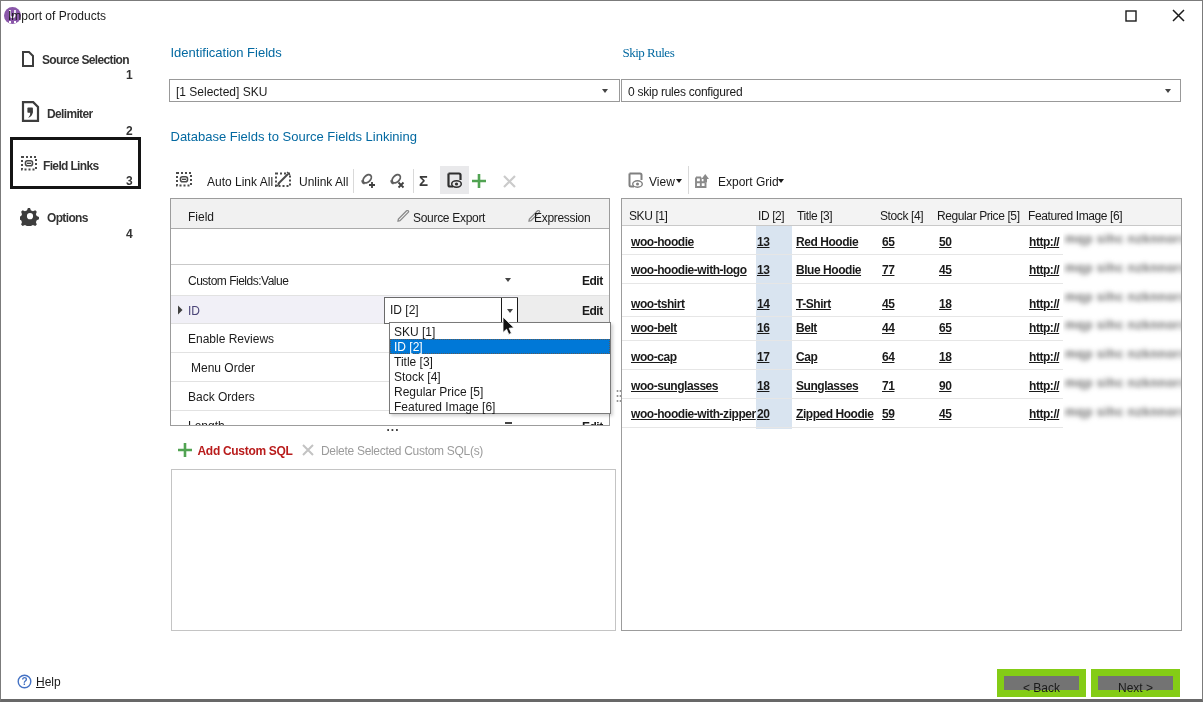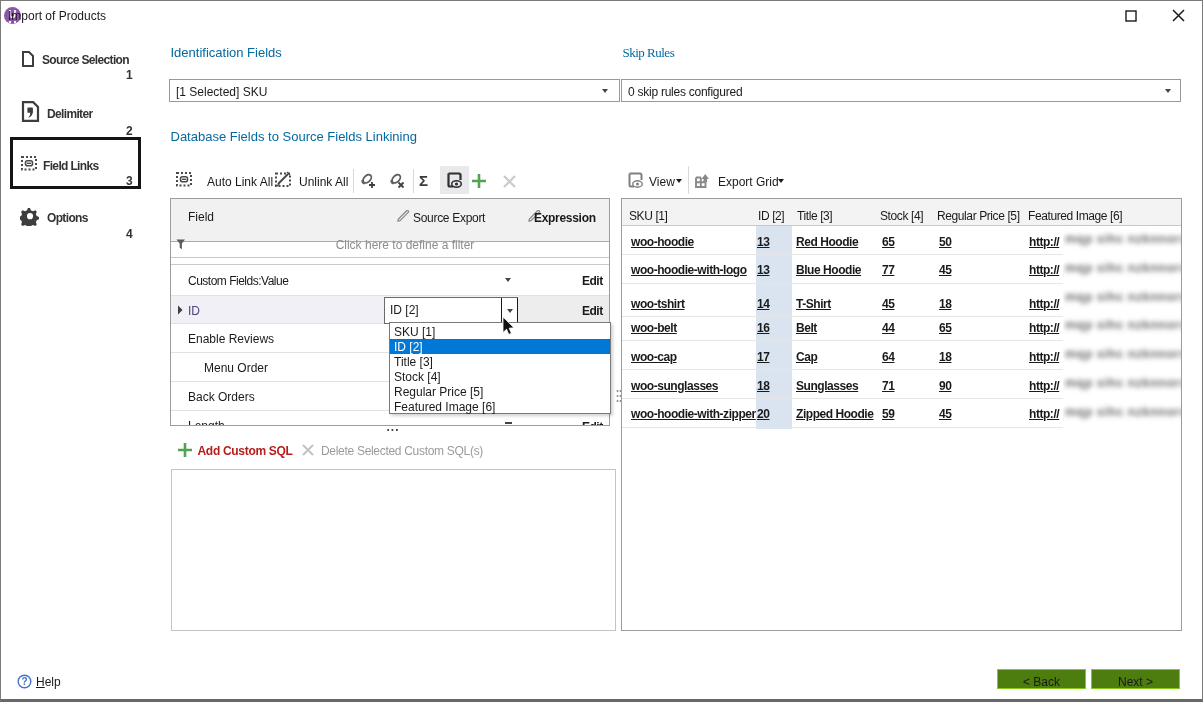--- a/index.html
+++ b/index.html
@@ -8,21 +8,21 @@
 .win { position:absolute; left:0; top:0; width:1203px; height:702px; border:1px solid #7b7b7b; border-bottom:3px solid #686868; background:#fff; }
 .abs { position:absolute; }
 .t12 { font-size:12px; line-height:1; white-space:nowrap; }
 .hdg { font-size:13px; line-height:1; color:#0369a1; letter-spacing:0; white-space:nowrap; }
 .sb { font-weight:600; letter-spacing:-0.65px; color:#333; }
 .b { font-weight:bold; letter-spacing:-0.5px; }
 .dd { position:absolute; height:23px; border:1px solid #999; background:#fff; }
 .dd .txt { position:absolute; left:6px; top:4.5px; font-size:12px; }
 .caret { position:absolute; width:0; height:0; border-left:3.5px solid transparent; border-right:3.5px solid transparent; border-top:4px solid #444; }
 .vsep { position:absolute; width:1px; background:#d9d9d9; }
-.btn { position:absolute; width:89px; height:20px; border:1px solid #84cc16; background:#4d7c0f; font-size:12px; text-align:center; line-height:24px; }
+.btn { position:absolute; width:89px; height:28px; border:7px solid #84cc16; background:#737373; font-size:12px; text-align:center; line-height:24px; }
 .rrow { position:absolute; left:0; width:559px; height:28.8px; border-bottom:1px solid #e6e6e6; }
 .rrow span { position:absolute; top:9.5px; font-size:12px; font-weight:bold; line-height:1; white-space:nowrap; letter-spacing:-0.45px;text-decoration:underline; }
 .rrow .c1 { left:9px; }
 .rrow .c2 { left:135px; }
 .rrow .c3 { left:174px; }
 .rrow .c4 { left:260px; }
 .rrow .c5 { left:317px; }
 .rrow .c6 { left:407px; }
 .band { position:absolute; left:441px; top:27px; width:119px; height:202px; background:#fff; overflow:hidden; }
 .band div { position:absolute; left:2px; font-size:12.5px; font-weight:bold; color:#6a6a6a; letter-spacing:0.5px; filter:blur(2.7px); white-space:nowrap; }
@@ -154,38 +154,32 @@
     </g>
     <g id="linkg">
       <ellipse cx="7.2" cy="5.8" rx="4.9" ry="3.2" fill="none" stroke="#5f5f5f" stroke-width="1.8" transform="rotate(-45 7.2 5.8)"></ellipse>
       <path d="M4.6,10.6 a3.4,3.4 0 0 1 -2.4,-3.4" fill="none" stroke="#5f5f5f" stroke-width="1.8"></path>
     </g>
   </defs>
 </svg>
 
 <div class="abs" id="gridL" style="left:170px;top:198px;width:440px;height:228px;border:1px solid #9c9c9c;background:#fff;overflow:hidden;">
 
-  <div class="abs" style="left:0;top:0;width:438px;height:43px;background:#f1f1f1;border-bottom:1px solid #ababab;">
+  <div class="abs" style="left:0;top:0;width:438px;height:30px;background:#f1f1f1;border-bottom:1px solid #ababab;">
     <div class="abs t12" style="left:17px;top:11.5px;">Field</div>
     <svg class="abs" style="left:226px;top:11px;" width="13" height="12">
         <path d="M1,11 L3,10.6 L11.2,2.4 A1.1,1.1 0 0 0 9.6,0.8 L1.4,9 Z" fill="none" stroke="#8a8a8a" stroke-width="1.3"></path>
       </svg>
     <div class="abs t12" style="left:242px;top:13px;letter-spacing:-0.3px;">Source Export</div>
     <svg class="abs" style="left:357px;top:11px;" width="13" height="12">
         <path d="M1,11 L3,10.6 L11.2,2.4 A1.1,1.1 0 0 0 9.6,0.8 L1.4,9 Z" fill="none" stroke="#8a8a8a" stroke-width="1.3"></path>
       </svg>
-    <div class="abs t12" style="left:363px;top:13px;letter-spacing:-0.3px;font-weight:bold;">Expression</div>
-  </div>
-
-  <div class="abs" style="left:0;top:31px;width:438px;height:28px;border-bottom:1px solid #c9c9c9;">
-    <svg class="abs" style="left:4.5px;top:9px;" width="10" height="11">
-        <path d="M0.5,0.5 L9,0.5 L5.9,4.6 L5.9,10.2 L3.7,8.8 L3.7,4.6 Z" fill="#5a5a5a"></path>
-      </svg>
-    <div class="abs t12" style="left:30px;top:9px;width:408px;text-align:center;color:#8d8d8d;">Click here to define a filter</div>
-  </div>
+    <div class="abs t12" style="left:363px;top:13px;letter-spacing:-0.3px;">Expression</div>
+  </div>
+
   <div class="abs" style="left:0;top:65px;width:438px;height:1px;background:#c9c9c9;"></div>
 
   <div class="abs" style="left:0;top:66px;width:438px;height:31px;border-bottom:1px solid #e2e2e2;">
     <div class="abs t12" style="left:17px;top:10px;letter-spacing:-0.5px;">Custom Fields:Value</div>
     <span class="caret" style="left:334px;top:13px;"></span>
     <div class="abs t12 b" style="left:411px;top:10px;">Edit</div>
   </div>
 
   <div class="abs" style="left:0;top:97px;width:438px;height:28px;background:#f1f0f7;border-bottom:1px solid #e2e2e2;">
     <svg class="abs" style="left:6px;top:9px;" width="6" height="10">
@@ -199,21 +193,21 @@
       <div class="abs" style="left:116px;top:0;width:16.5px;height:25px;border-left:1px solid #1a1a1a;border-right:1px solid #1a1a1a;background:#fff;">
           <span class="caret" style="left:4.5px;top:11px;"></span>
         </div>
     </div>
   </div>
 
   <div class="abs" style="left:0;top:125px;width:438px;height:29px;border-bottom:1px solid #e2e2e2;">
       <div class="abs t12" style="left:17px;top:9px;">Enable Reviews</div>
     </div>
   <div class="abs" style="left:0;top:154px;width:438px;height:29px;border-bottom:1px solid #e2e2e2;">
-      <div class="abs t12" style="left:33px;top:9px;">Menu Order</div>
+      <div class="abs t12" style="left:20px;top:9px;">Menu Order</div>
     </div>
   <div class="abs" style="left:0;top:183px;width:438px;height:29px;border-bottom:1px solid #e2e2e2;">
       <div class="abs t12" style="left:17px;top:9px;">Back Orders</div>
     </div>
   <div class="abs" style="left:0;top:212px;width:438px;height:16px;">
       <div class="abs t12" style="left:17px;top:9px;">Length</div>
       <div class="abs t12 b" style="left:411px;top:10px;">Edit</div>
       <div class="abs" style="left:334px;top:11px;width:7px;height:2px;background:#444;"></div>
     </div>
 </div>

